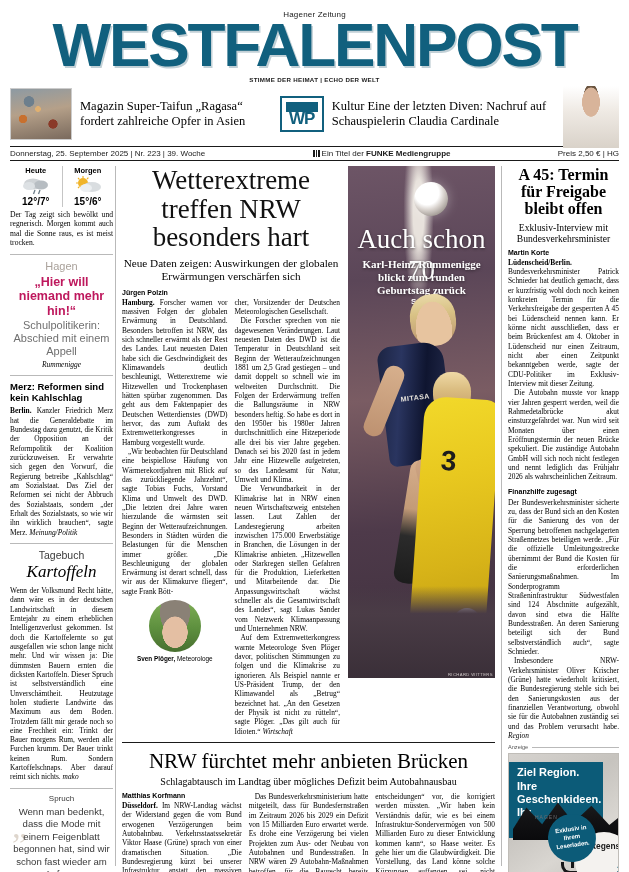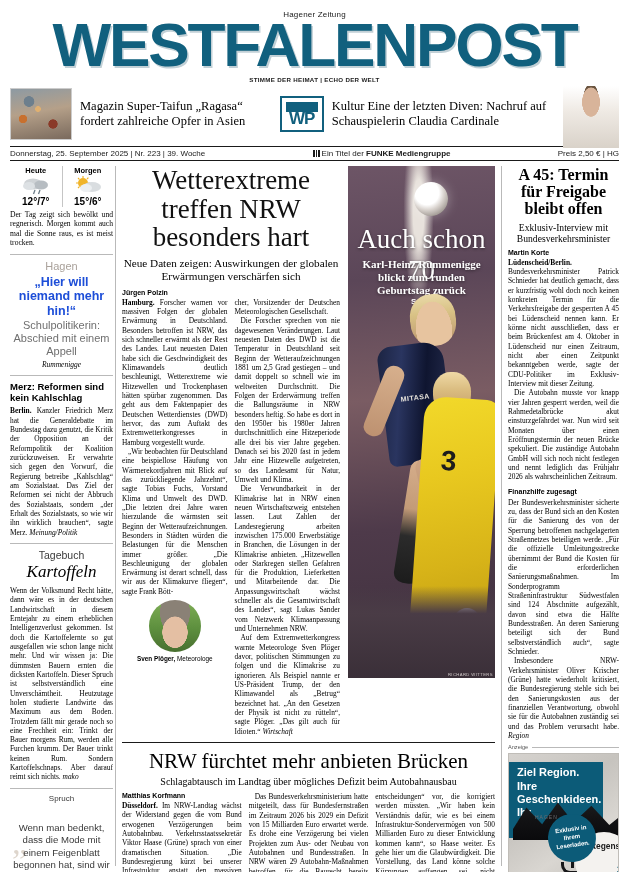--- a/index.html
+++ b/index.html
@@ -147,40 +147,40 @@
   .rule { border-top: .8px solid #b9b9b9; margin: 6px 0 5px; }
   .rule-thick { border-top: 1.4px solid #1a1a1a; margin: 6px 0 5px; }
 
   .sec-label {
     font-family:"Liberation Sans",sans-serif;
     text-align:center; font-size:11px; color:#a9a19a; margin-bottom: 3px;
   }
   .hagen-head {
     font-family:"Liberation Sans",sans-serif;
     font-weight:bold; text-align:center; font-size:12.5px; line-height:1.15;
-    color:#1d4ed8;
+    color:#be185d;
   }
   .hagen-sub {
     font-family:"Liberation Sans",sans-serif;
     text-align:center; font-size:11px; line-height:1.18; color:#6f6f6f; margin-top:1px;
   }
   .hagen-ref { text-align:center; font-style:italic; font-size:7.5px; margin-top:2px; }
 
   .blk-head {
     font-family:"Liberation Sans",sans-serif;
     font-weight:bold; font-size:9.5px; line-height:1.18; margin-bottom: 3px;
   }
   .body-txt { font-size: 7.4px; line-height: 1.26; text-align: justify; hyphens: auto; }
   .body-txt b { font-weight: bold; }
   .body-txt i { font-style: italic; }
 
   .tagebuch-label { font-family:"Liberation Sans",sans-serif; text-align:center; font-size:10.5px; color:#3a3a3a; margin:2px 0 1px; }
   .tagebuch-title { text-align:center; font-style:italic; font-size:17px; margin-bottom:4px; }
 
-  .spruch-label { font-family:"Liberation Sans",sans-serif; text-align:center; font-size:8px; color:#3a3a3a; margin-bottom:19px; }
+  .spruch-label { font-family:"Liberation Sans",sans-serif; text-align:center; font-size:8px; color:#3a3a3a; margin-bottom:3px; }
   .spruch-body { position: relative; text-align:center; font-family:"Liberation Sans",sans-serif; font-size:9.6px; line-height:1.3; color:#3a3a3a; padding: 0 2px; }
   .quote-mark { position:absolute; left:2px; top:4px; font-size:34px; color:#ded6cd; font-family:"Liberation Serif",serif; line-height:1; z-index:0; }
   .spruch-body span.t { position: relative; z-index: 1; }
 
   
   .lead-head {
     font-size: 27px; line-height: 1.06; text-align: center;
     font-family:"Liberation Serif", serif; color:#111;
   }
   .lead-sub {

